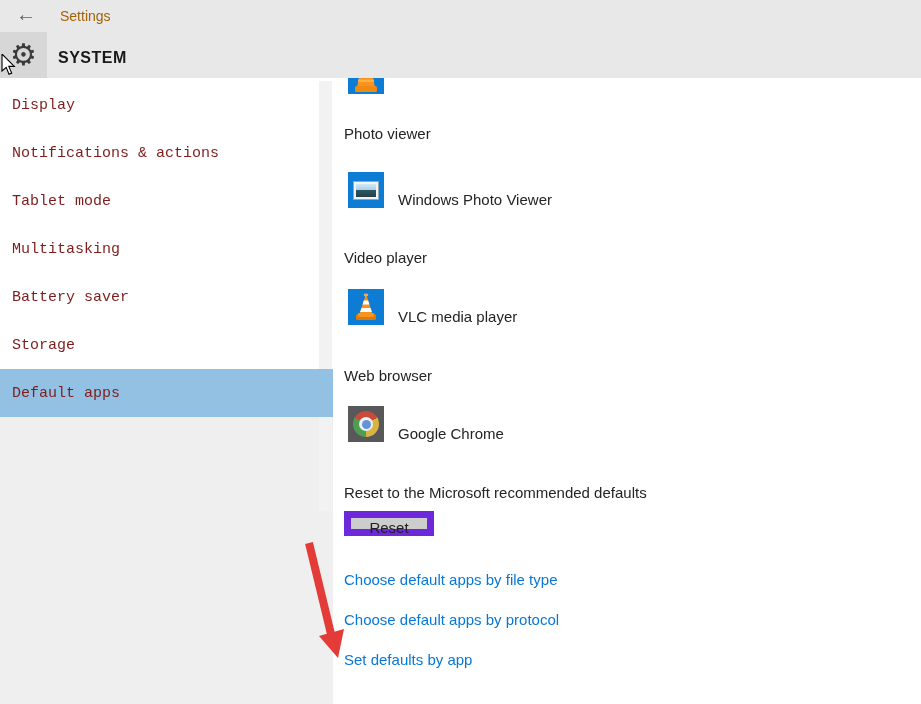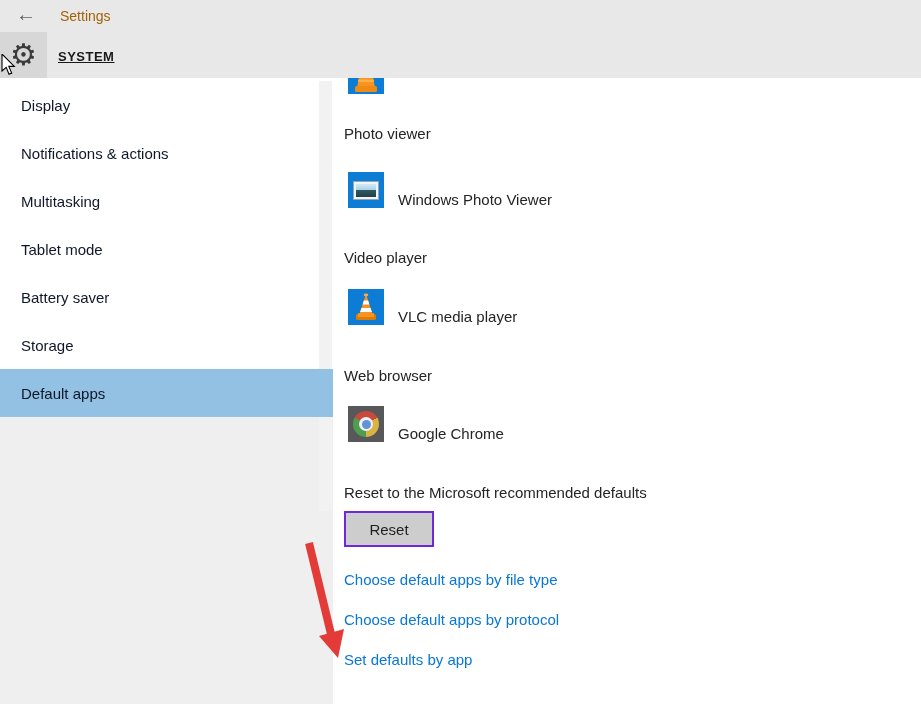--- a/index.html
+++ b/index.html
@@ -8,28 +8,28 @@
     font-family:"Liberation Sans",sans-serif;color:#1f1f1f;
     -webkit-font-smoothing:antialiased;
   }
   
   .header{position:absolute;top:0;left:0;width:921px;height:78px;background:#e8e8e8;}
   .back-icon{position:absolute;top:3px;left:16px;font-size:20px;color:#5f5f5f;cursor:default;}
   .app-title{position:absolute;top:8px;left:60px;font-size:14px;color:#a16207;}
   .gear-tile{position:absolute;top:32px;left:0;width:47px;height:46px;background:#d7d7d7;
     display:flex;align-items:center;justify-content:center;}
   .gear-glyph{font-family:"DejaVu Sans",sans-serif;font-size:30px;line-height:1;color:#3a3a3a;}
-  .page-title{position:absolute;top:49px;left:58px;font-size:13px;font-weight:600;
-    letter-spacing:.5px;color:#191919;text-decoration:underline;}
+  .page-title{position:absolute;top:49px;left:58px;font-size:16px;font-weight:600;
+    letter-spacing:.5px;color:#191919;}
   .cursor{position:absolute;top:54px;left:1px;z-index:60;}
   
   .sidebar{position:absolute;top:78px;left:0;width:333px;height:626px;background:#fff;
     display:flex;flex-direction:column;padding-top:3px;box-sizing:border-box;}
   .sidebar-item{flex:none;height:48px;display:flex;align-items:center;
-    padding-left:21px;font-size:15px;color:#0f172a;cursor:default;position:relative;z-index:2;}
+    padding-left:12px;font-size:15px;color:#7f1d1d;cursor:default;position:relative;z-index:2;font-family:Liberation Mono, monospace;}
   .sidebar-item.selected{background:#92c1e3;}
   .sidebar-item.on-gray{background:#efefef;}
   .sidebar-filler{flex:1;background:#efefef;}
   .scroll-track{position:absolute;top:3px;right:1px;width:13px;height:430px;background:#f2f2f2;z-index:1;}
   
   .main{position:absolute;top:78px;left:333px;width:588px;height:626px;background:#fff;}
   .section-label{position:absolute;left:11px;font-size:15px;color:#242424;}
   .app-row{position:absolute;left:15px;display:flex;align-items:flex-end;}
   .tile{width:36px;height:36px;flex:none;position:relative;overflow:hidden;}
   .tile.blue{background:#0c7cd5;display:flex;align-items:center;justify-content:center;}
@@ -40,22 +40,22 @@
   .photo-pic{width:24px;height:17px;box-sizing:border-box;border:2px solid #f3f3f3;
     outline:1px solid #8fa8b8;
     background:linear-gradient(180deg,#d3e9f6 0%,#a9cfe8 46%,#2c5a60 47%,#243f48 100%);}
   
   .chrome-logo{width:26px;height:26px;border-radius:50%;position:relative;
     background:conic-gradient(from 60deg,#d9b440 0 120deg,#4f9d51 0 240deg,#c94a3c 0 360deg);}
   .chrome-logo::before{content:"";position:absolute;inset:6px;border-radius:50%;background:#edf1f4;}
   .chrome-logo::after{content:"";position:absolute;inset:8.5px;border-radius:50%;background:#6494d8;}
   
   .reset-label{position:absolute;left:11px;top:406px;font-size:15px;color:#242424;}
-  .reset-btn{position:absolute;left:11px;top:433px;width:90px;height:36px;background:#cdcdcd;
-    border:2px solid #6d28d9;font-family:inherit;font-size:15px;color:#1f1f1f;cursor:default;}
+  .reset-btn{position:absolute;left:11px;top:433px;width:90px;height:25px;background:#cdcdcd;
+    border:7px solid #6d28d9;font-family:inherit;font-size:15px;color:#1f1f1f;cursor:default;}
   
   .link{position:absolute;left:11px;font-size:15px;color:#0877d6;cursor:pointer;white-space:nowrap;}
   .link-1{top:493px;} .link-2{top:533px;} .link-3{top:573px;}
   
   .arrow-overlay{position:absolute;top:0;left:0;pointer-events:none;z-index:50;}
 </style>
 </head>
 <body>
 
 <div class="screen">
@@ -70,22 +70,22 @@
   </div>
 
   <svg class="cursor" width="15" height="22" viewBox="0 0 15 22">
     <polygon points="1,0 1,17 5.2,13.4 8,20.3 10.7,19.1 7.8,12.4 13.3,12.4" fill="#ffffff" stroke="#000000" stroke-width="1.1"></polygon>
   </svg>
 
   <nav class="sidebar">
     <div class="scroll-track"></div>
     <div class="sidebar-item">Display</div>
     <div class="sidebar-item">Notifications &amp; actions</div>
+    <div class="sidebar-item">Tablet mode</div>
     <div class="sidebar-item">Multitasking</div>
-    <div class="sidebar-item">Tablet mode</div>
     <div class="sidebar-item">Battery saver</div>
     <div class="sidebar-item">Storage</div>
     <div class="sidebar-item selected">Default apps</div>
     <div class="sidebar-filler"></div>
   </nav>
 
   <main class="main">
 
     <div class="partial-tile">
       <svg width="36" height="16" viewBox="0 0 36 16">

